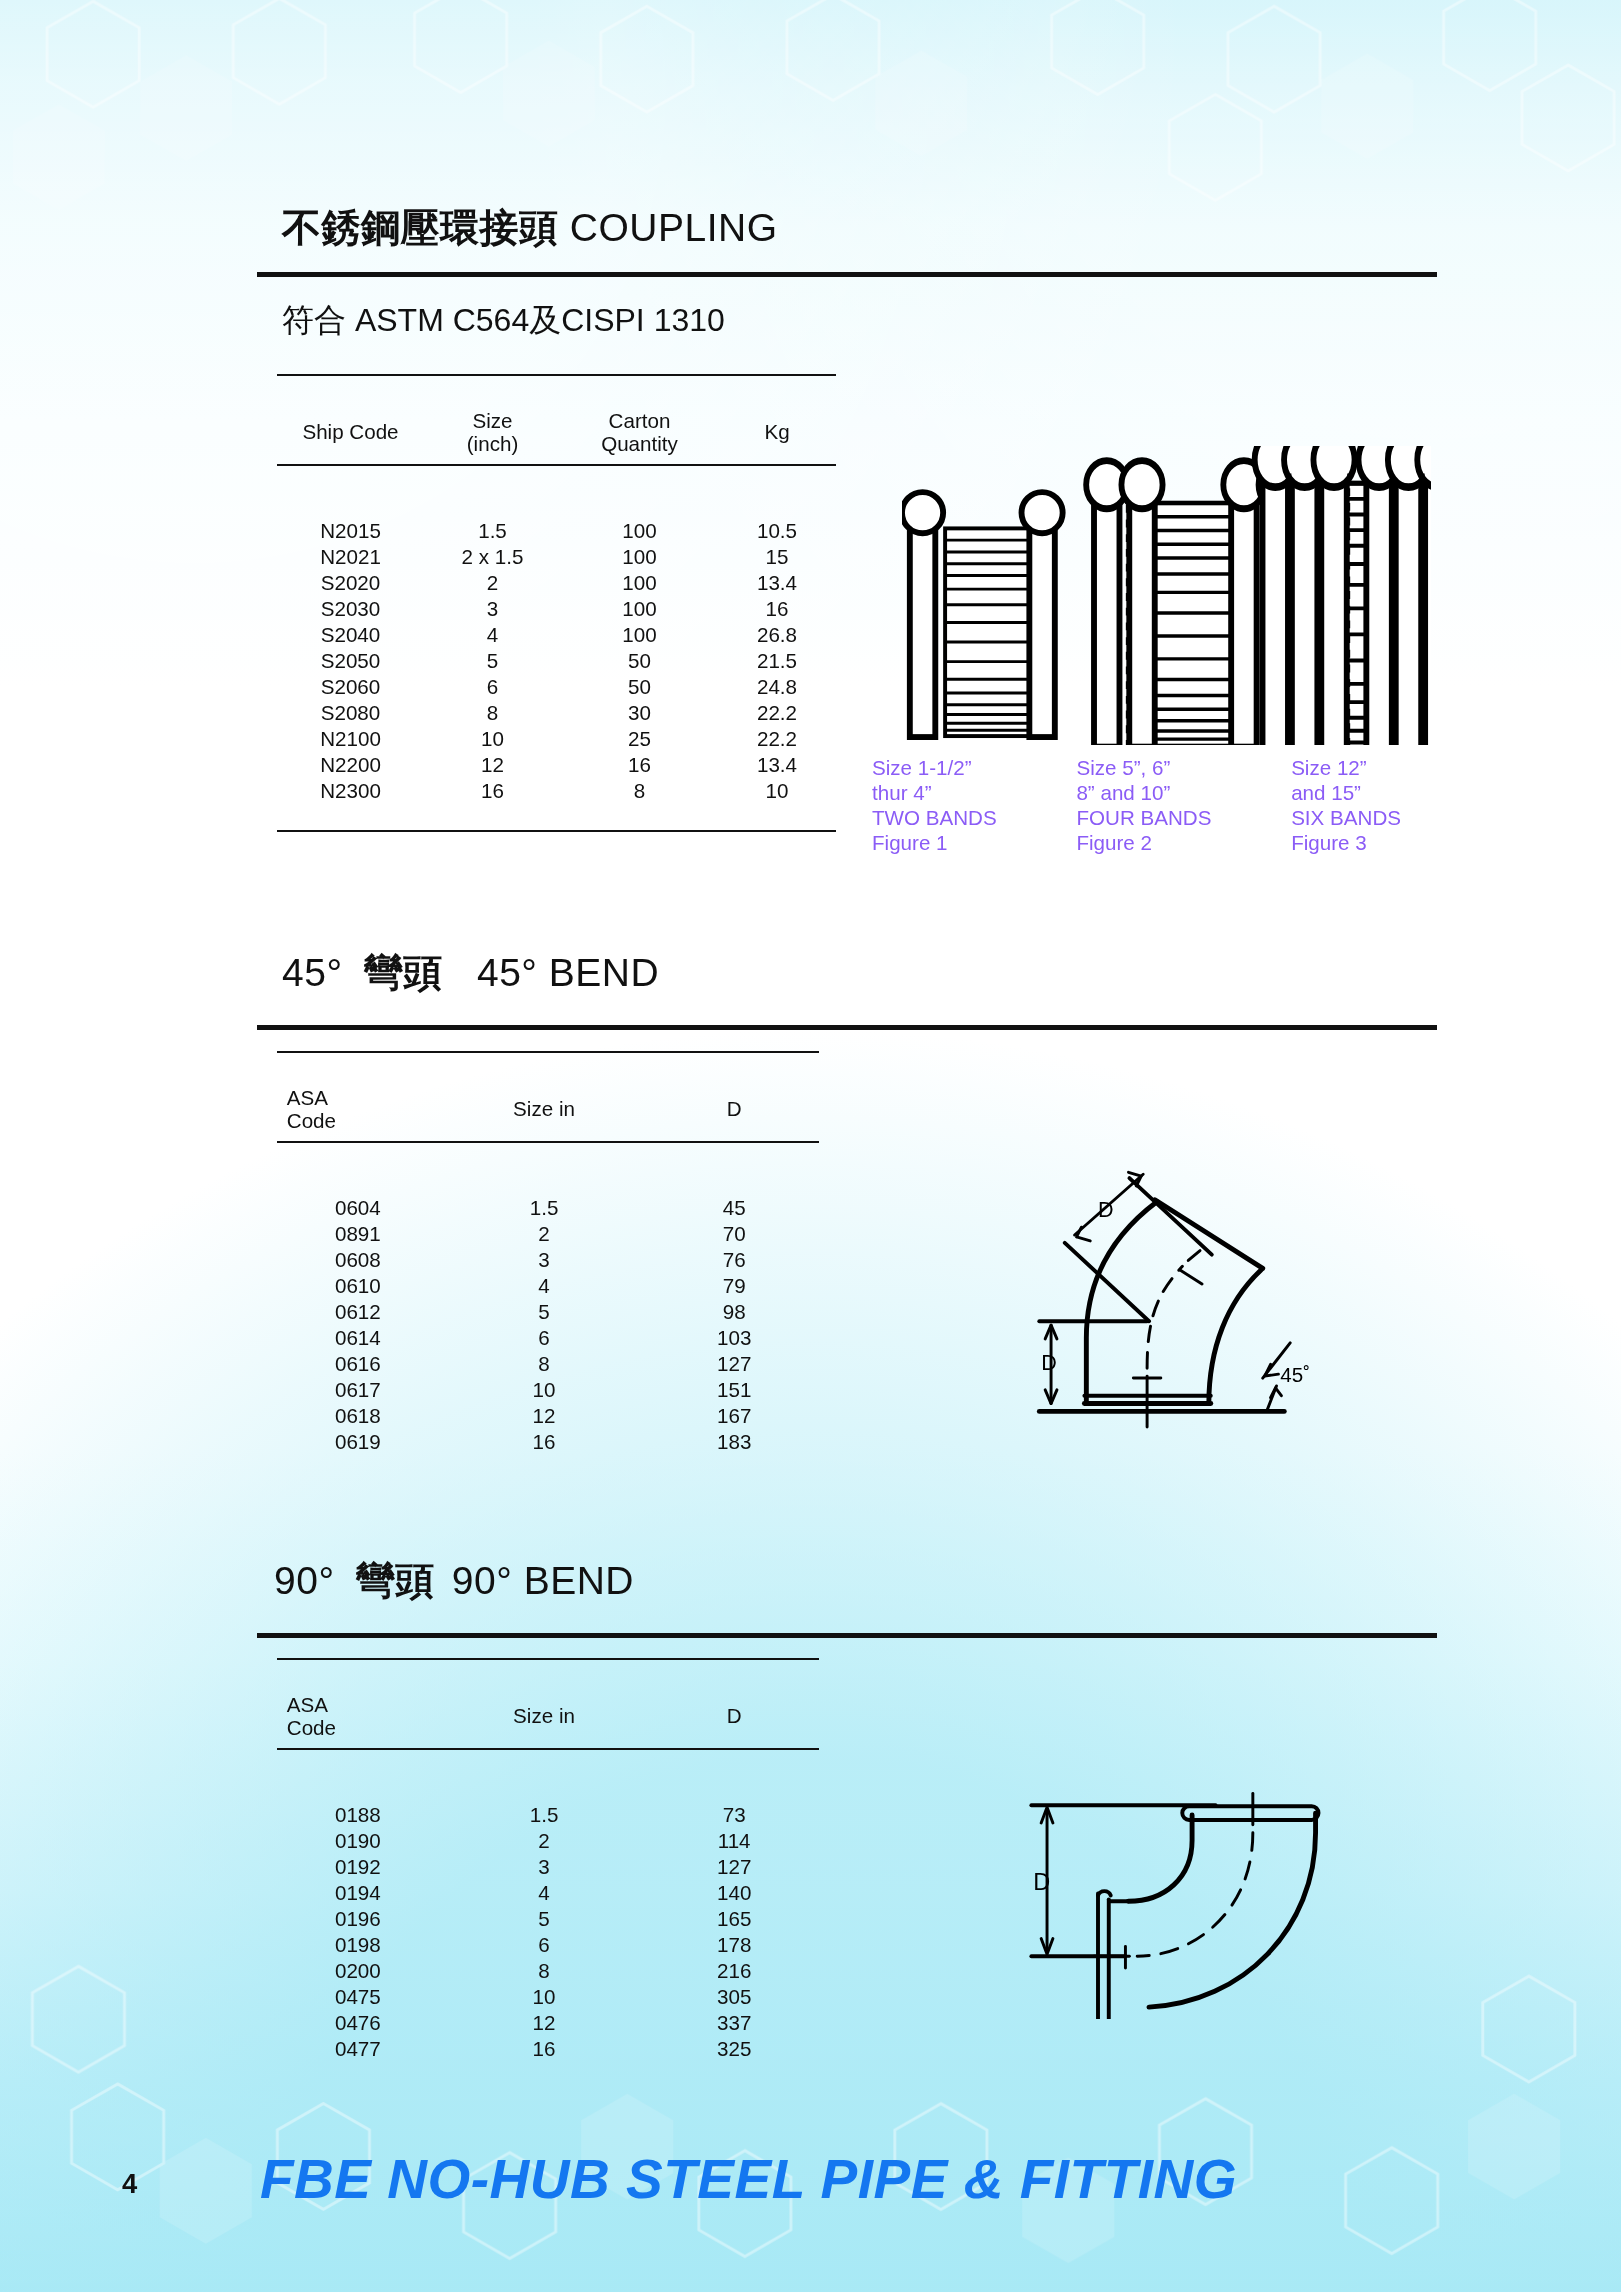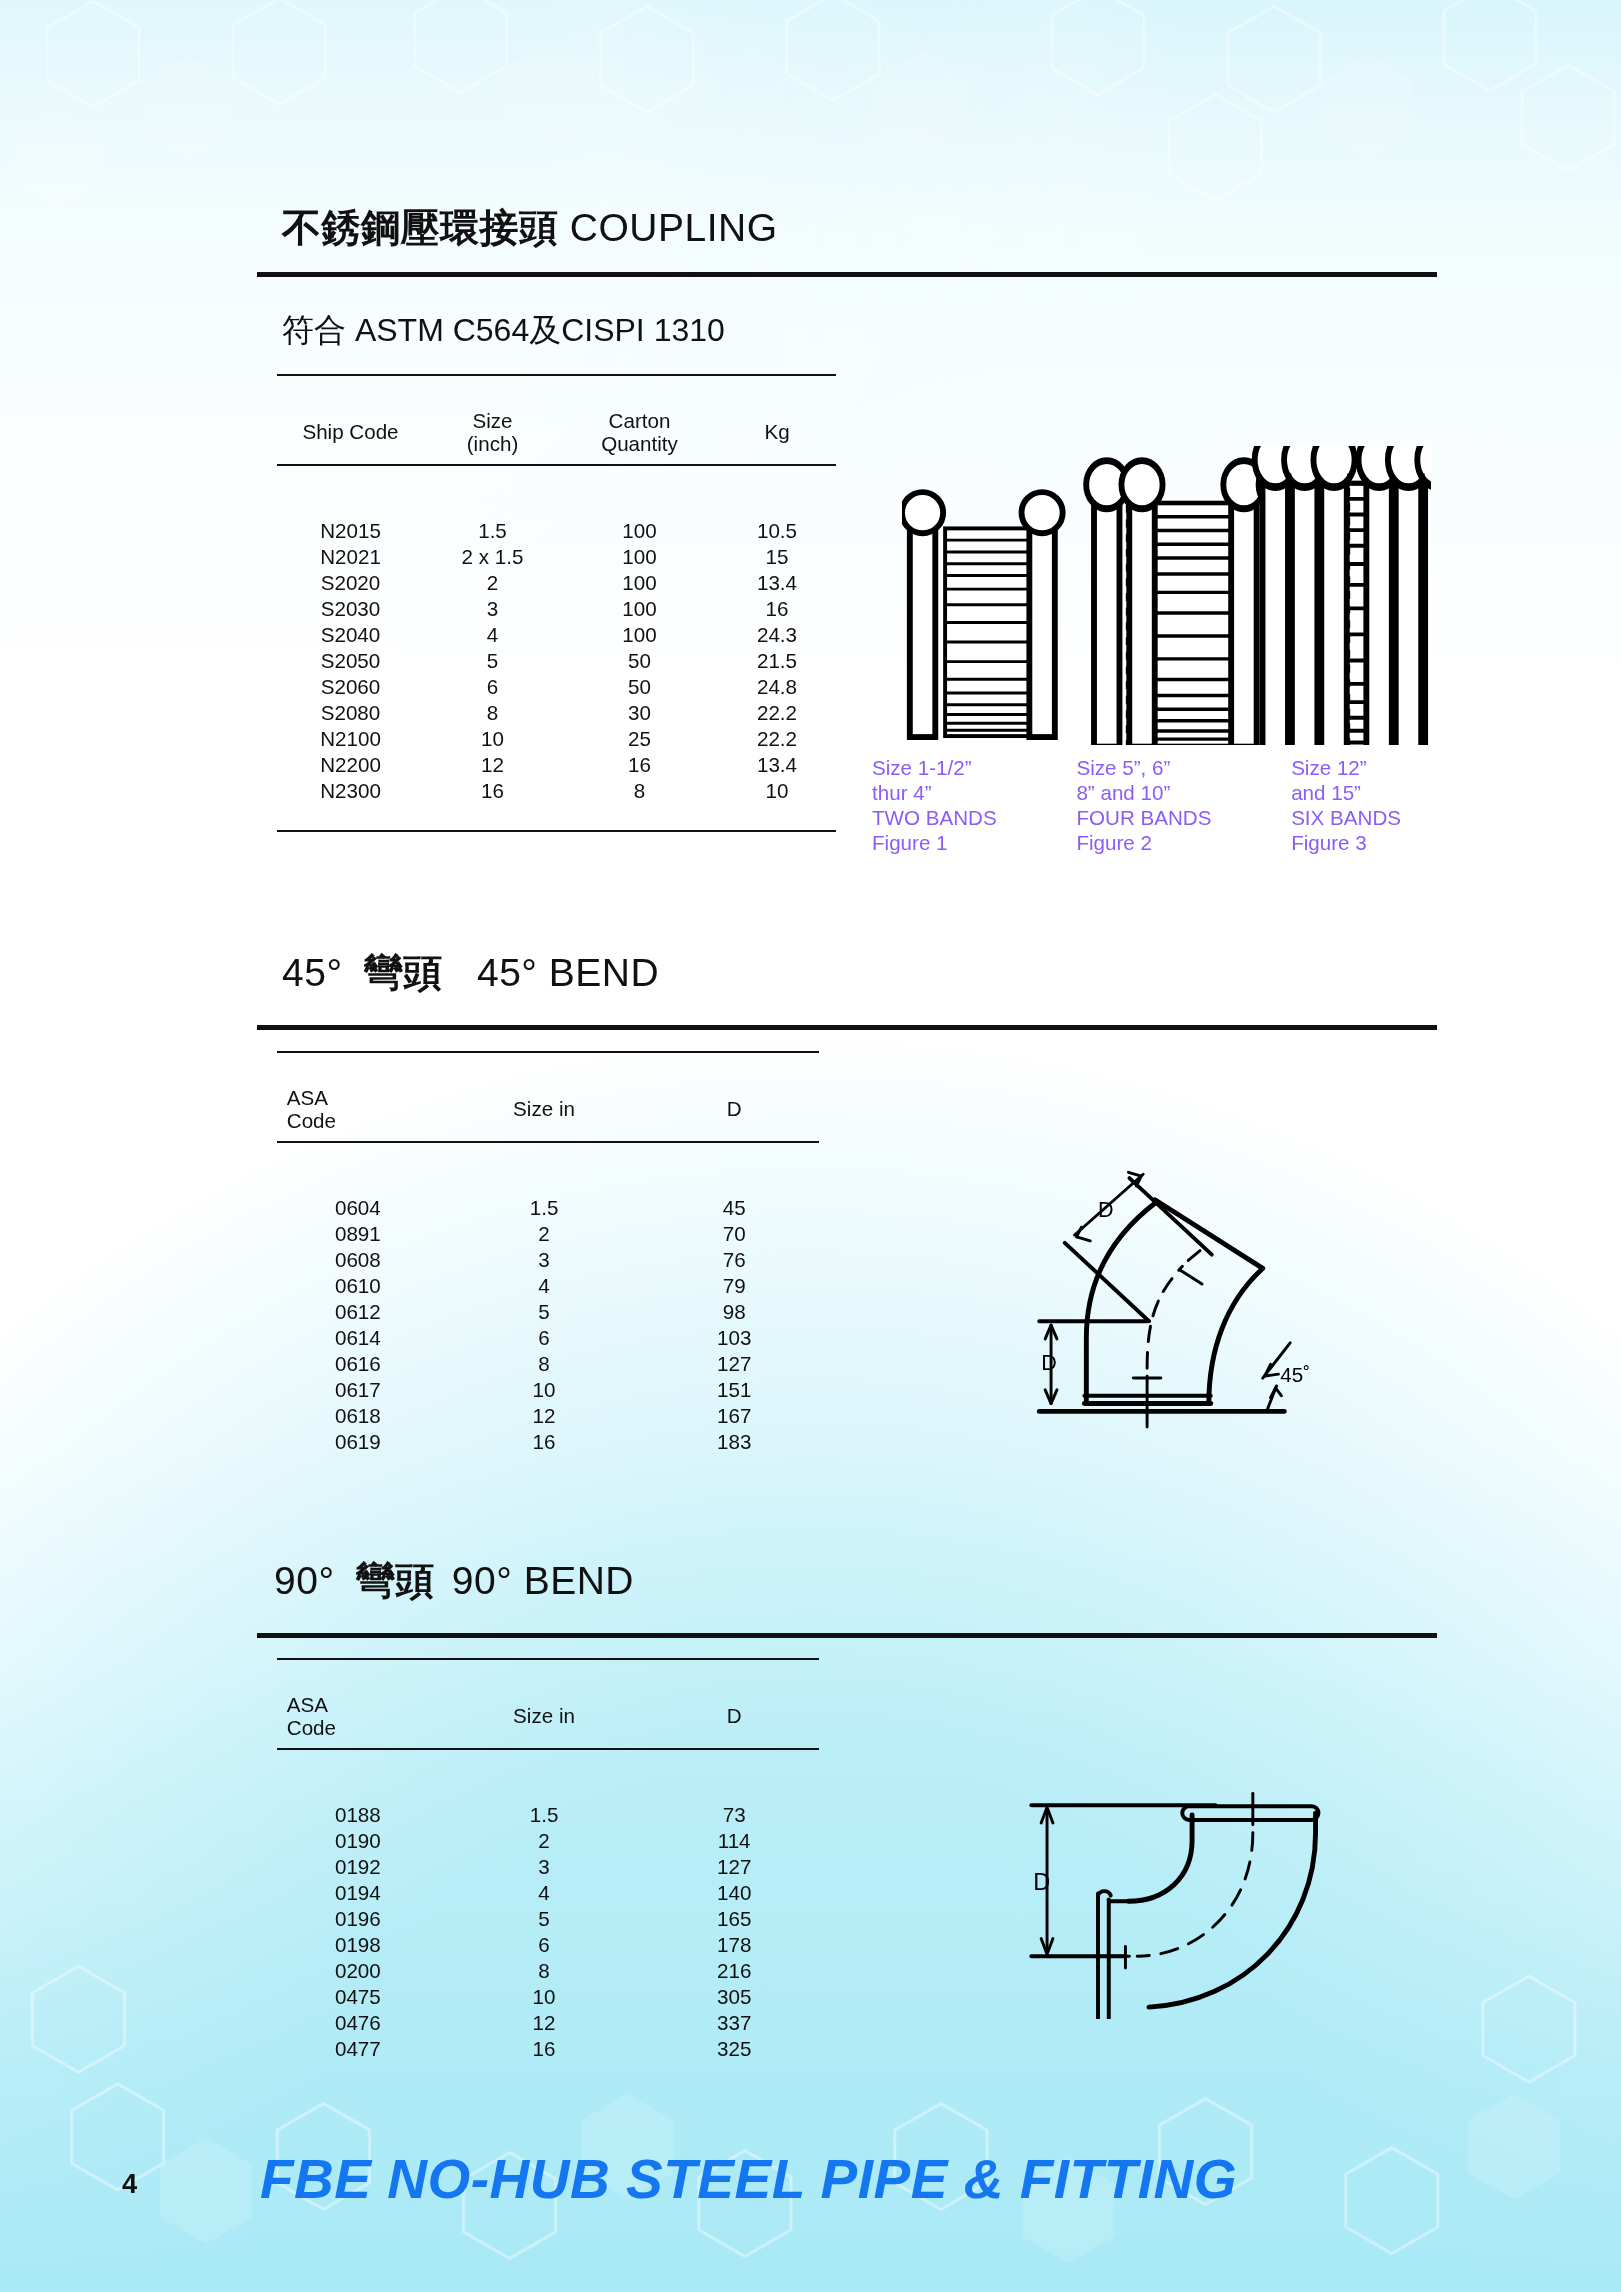--- a/index.html
+++ b/index.html
@@ -121,21 +121,21 @@
 </div>
 
 <div class="content">
 
   <div class="sec-title" style="left:282px;top:201px;">
     <span class="cjk">不銹鋼壓環接頭</span>
     <span>COUPLING</span>
   </div>
   <div class="rule" style="left:257px;top:272px;width:1180px;height:4.9px;"></div>
 
-  <div class="subtitle" style="left:282px;top:299px;margin-top:10px;">
+  <div class="subtitle" style="left:282px;top:299px;">
     <span class="cjk">符合</span>
     <span>ASTM C564及CISPI 1310</span>
   </div>
 
   <table class="tbl" style="left:277px;top:374px;width:559px;">
     <colgroup>
         <col style="width:147px">
         <col style="width:137px">
         <col style="width:157px">
         <col style="width:118px">
@@ -187,21 +187,21 @@
       <tr>
           <td>S2030</td>
           <td>3</td>
           <td>100</td>
           <td>16</td>
         </tr>
       <tr>
           <td>S2040</td>
           <td>4</td>
           <td>100</td>
-          <td>24.3</td>
+          <td>26.8</td>
         </tr>
       <tr>
           <td>S2050</td>
           <td>5</td>
           <td>50</td>
           <td>21.5</td>
         </tr>
       <tr>
           <td>S2060</td>
           <td>6</td>

